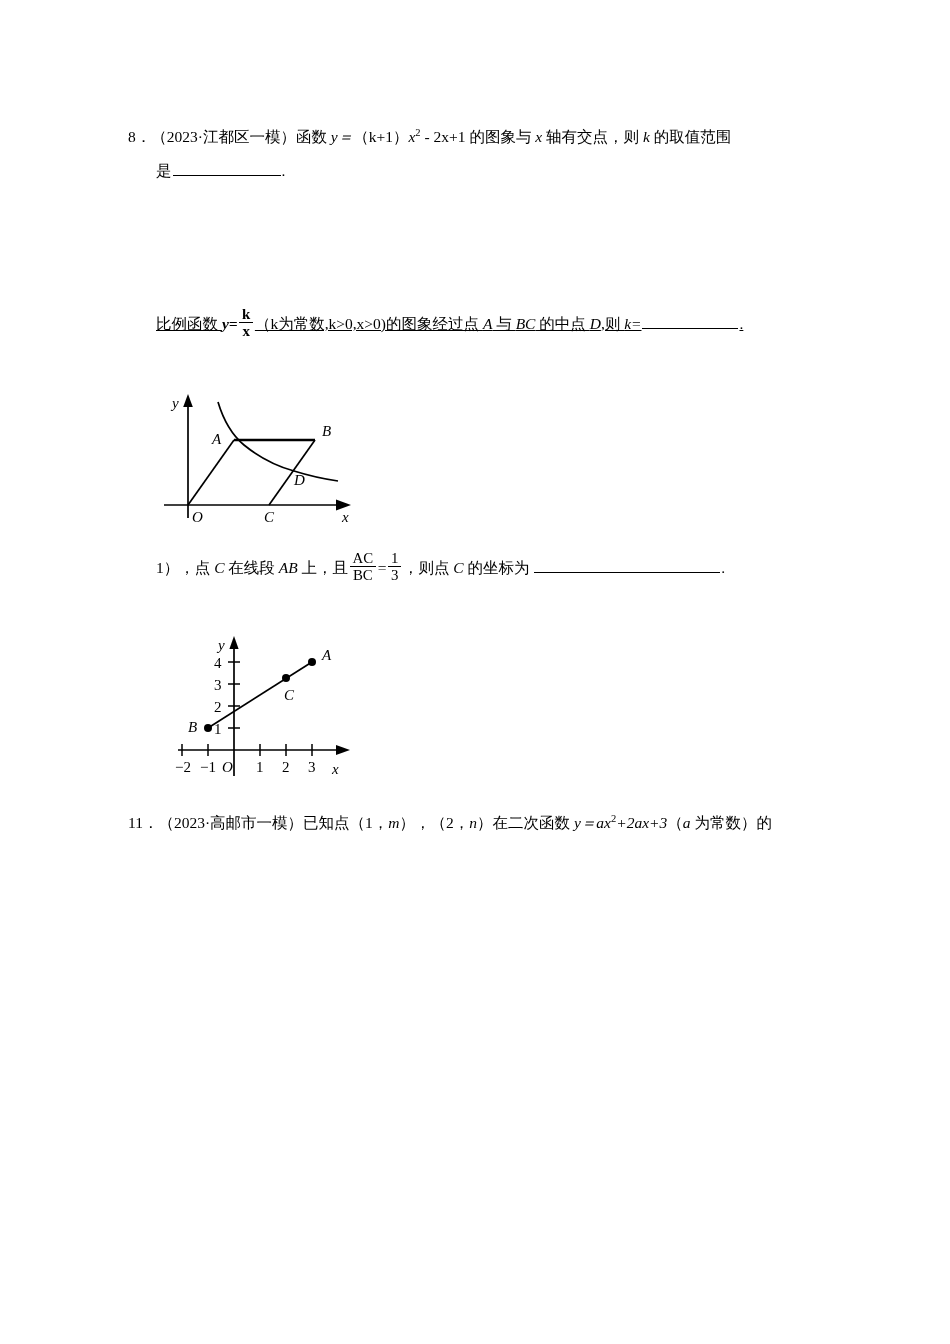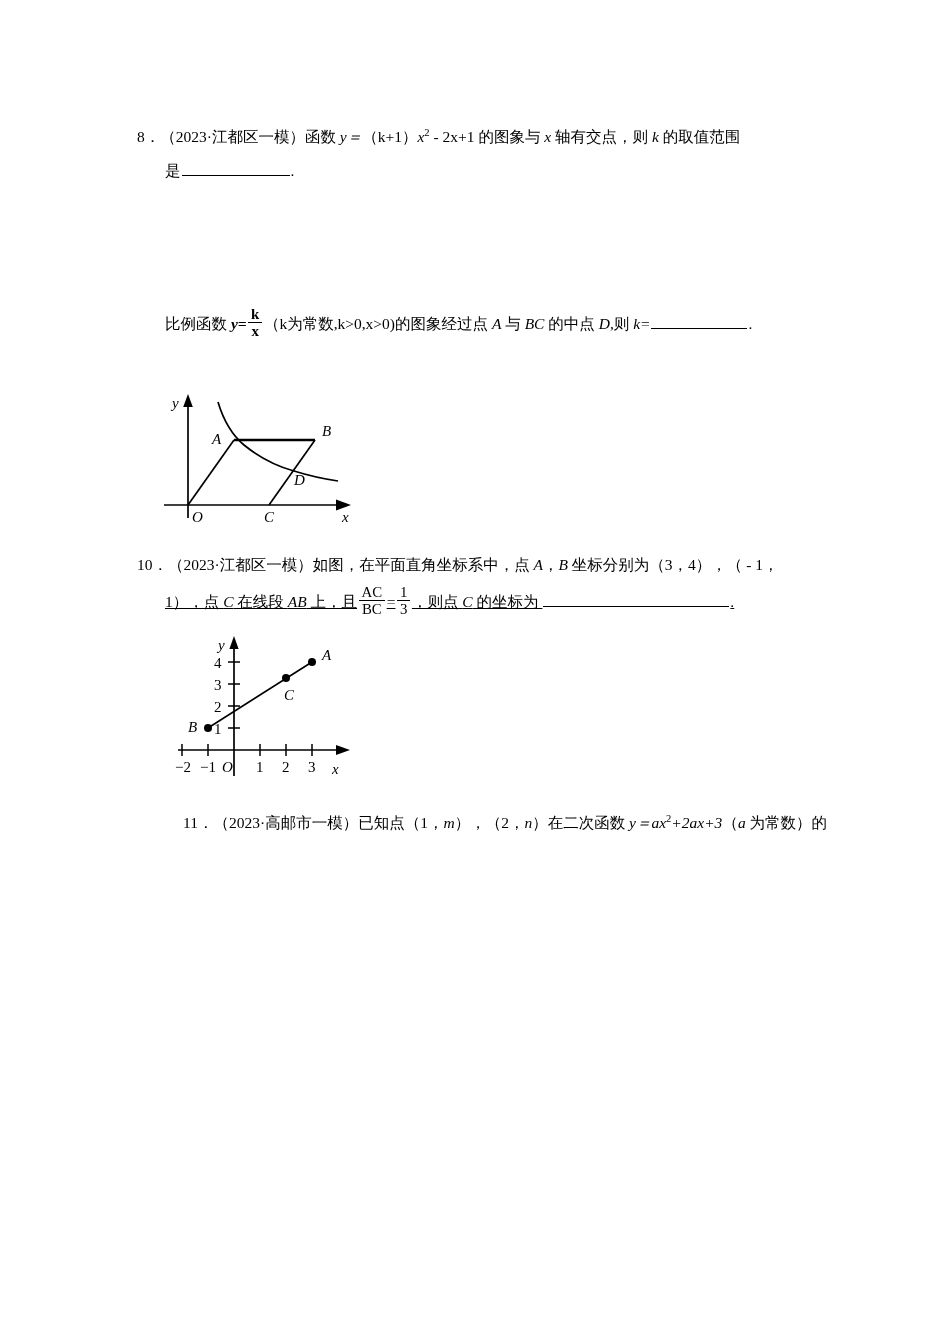--- a/index.html
+++ b/index.html
@@ -18,21 +18,21 @@
   .page {
     position: absolute;
     left: 0; top: 0;
     width: 950px;
     height: 1344px;
   }
 
   
   .q {
     position: absolute;
-    left: 137px;
+    left: 128px;
     width: 690px;
     font-size: 15.5px;
     line-height: 34px;
   }
   .q .line { white-space: nowrap; }
   .q .line.indent { padding-left: 28px; }
 
   .cn { font-family: "Liberation Serif", "DejaVu Serif", serif; }
   .it { font-style: italic; }
   .num { font-family: "Liberation Serif", "DejaVu Serif", serif; }
@@ -95,21 +95,21 @@
   <div class="q" style="top:120px;">
     <div class="line">
       <span class="num">8</span><span class="cn">．</span><span class="cn">（2023·江都区一模）</span><span class="cn">函数 </span><span class="it">y＝</span><span class="cn">（k+1）</span><span class="it">x</span><sup class="exp">2</sup><span> - 2x+1</span><span class="cn"> 的图象与 </span><span class="it">x</span><span class="cn"> 轴有交点，则 </span><span class="it">k</span><span class="cn"> 的取值范围</span>
     </div>
     <div class="line indent">
       <span class="cn">是</span><span class="blank w1"></span><span>.</span>
     </div>
   </div>
 
   <div class="q" style="top:305px;">
-    <div class="line indent" style="line-height:38px;">
+    <div class="line indent" style="line-height:38px;text-decoration:underline;">
       <span class="cn">比例函数 </span><span class="eqwrap"><span style="font-weight:bold;font-style:italic;">y=</span><span class="frac bold"><span class="n">k</span><span class="d">x</span></span></span><span class="cn">（k为常数,k&gt;0,x&gt;0)的图象经过点 </span><span class="it">A</span><span class="cn"> 与 </span><span class="it">BC</span><span class="cn"> 的中点 </span><span class="it">D</span><span class="cn">,则 </span><span class="it">k=</span><span class="blank w2"></span><span>.</span>
     </div>
   </div>
 
   <div class="fig" style="left:152px; top:392px;">
     <svg width="230" height="140" viewBox="0 0 230 140">
 
       <line x1="36" y1="126" x2="36" y2="12" stroke="#000" stroke-width="1.7"></line>
       <polygon points="36,2 31.2,15 40.8,15" fill="#000"></polygon>
 
@@ -126,24 +126,21 @@
       <text class="lbl" x="170" y="44">B</text>
       <text class="lbl" x="112" y="130">C</text>
       <text class="lbl" x="142" y="93">D</text>
       <text class="lbl" x="40" y="130">O</text>
       <text class="lbl" x="190" y="130">x</text>
       <text class="lbl" x="20" y="16">y</text>
     </svg>
   </div>
 
   <div class="q" style="top:548px;">
-    <div class="line">
-      <span class="num">10</span><span class="cn">．</span><span class="cn">（2023·江都区一模）</span><span class="cn">如图，在平面直角坐标系中，点 </span><span class="it">A</span><span class="cn">，</span><span class="it">B</span><span class="cn"> 坐标分别为（3，4），（ - 1，</span>
-    </div>
-    <div class="line indent" style="line-height:40px;text-decoration:underline;">
+    <div class="line indent" style="line-height:40px;">
       <span class="cn">1），点 </span><span class="it">C</span><span class="cn"> 在线段 </span><span class="it">AB</span><span class="cn"> 上，且</span><span class="frac"><span class="n">AC</span><span class="d">BC</span></span><span>=</span><span class="frac"><span class="n">1</span><span class="d">3</span></span><span class="cn">，则点 </span><span class="it">C</span><span class="cn"> 的坐标为 </span><span class="blank w3"></span><span>.</span>
     </div>
   </div>
 
   <div class="fig" style="left:172px; top:628px;">
     <svg width="200" height="160" viewBox="0 0 200 160">
 
       <line x1="62" y1="148" x2="62" y2="18" stroke="#000" stroke-width="1.7"></line>
       <polygon points="62,8 57.4,21 66.6,21" fill="#000"></polygon>
 
@@ -181,19 +178,19 @@
 
       <text class="lbl" x="150" y="32">A</text>
       <text class="lbl" x="112" y="72">C</text>
       <text class="lbl" x="16" y="104">B</text>
 
       <text class="lbl" x="160" y="146">x</text>
       <text class="lbl" x="46" y="22">y</text>
     </svg>
   </div>
 
-  <div class="q" style="top:806px;text-align:right;">
+  <div class="q" style="top:806px;">
     <div class="line">
       <span class="num">11</span><span class="cn">．</span><span class="cn">（2023·高邮市一模）</span><span class="cn">已知点（1，</span><span class="it">m</span><span class="cn">），（2，</span><span class="it">n</span><span class="cn">）在二次函数 </span><span class="it">y＝</span><span class="it">ax</span><sup class="exp">2</sup><span class="it">+2ax+3</span><span class="cn">（</span><span class="it">a</span><span class="cn"> 为常数）的</span>
     </div>
   </div>
 
 </div>
 
 </body></html>

